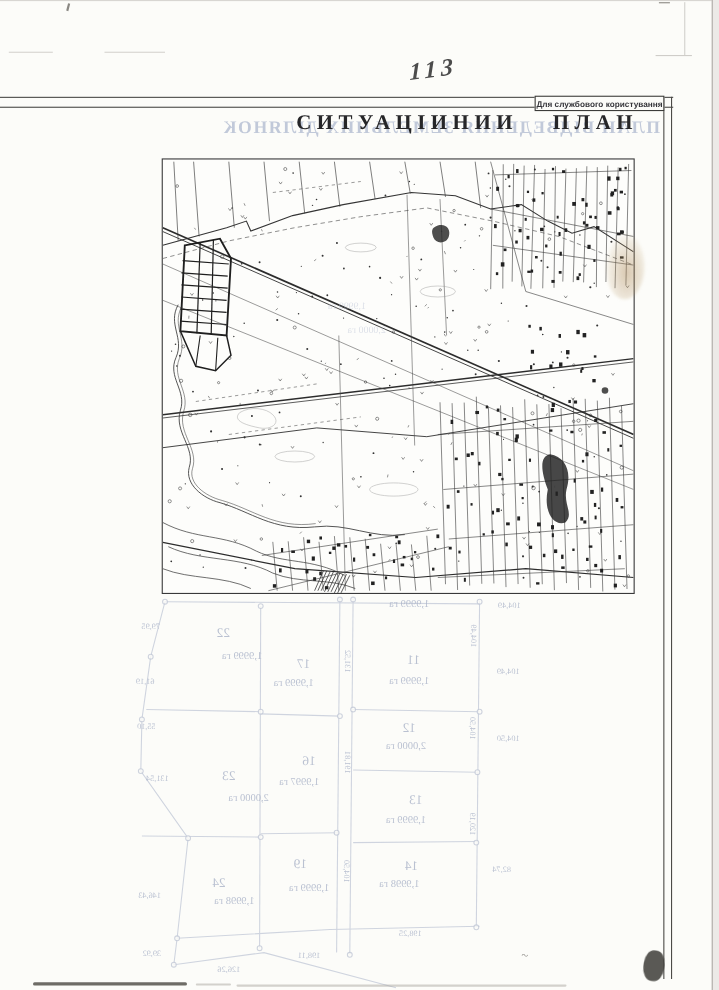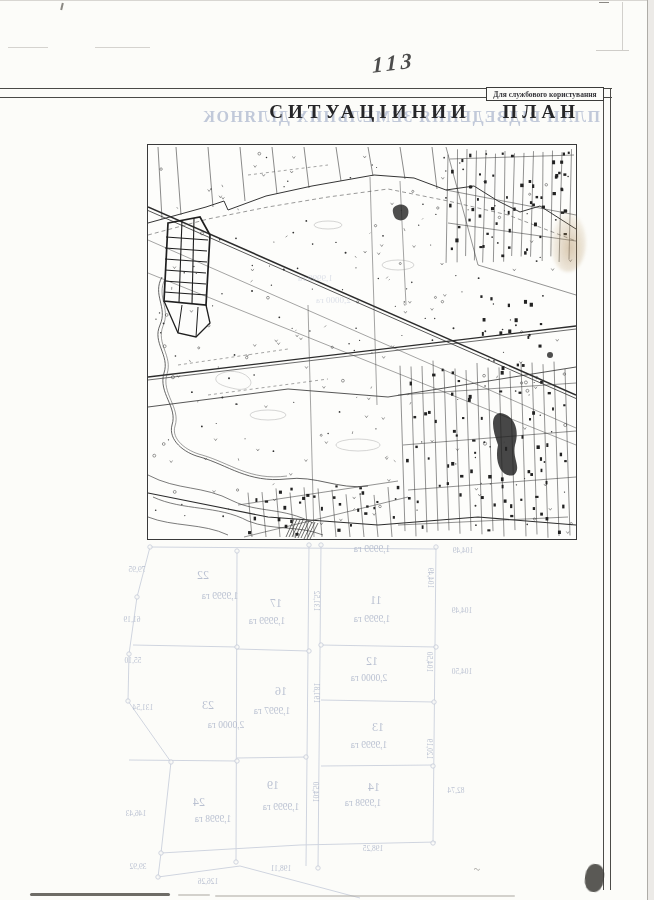--- a/index.html
+++ b/index.html
@@ -19,21 +19,21 @@
   .bottom-smudge.light{background:#a9a6a0;opacity:.5;height:2px;}
   .frame-blob{position:absolute;left:585px;top:864px;width:19px;height:28px;background:#3e3d39;
               border-radius:45%;transform:rotate(7deg);opacity:.85;filter:blur(.6px);}
   .squiggle{position:absolute;color:#8e8c88;font-size:11px;transform:rotate(12deg);}
   
   .topline{position:absolute;left:0;width:612px;height:1px;background:#4a4a47;}
   .pageno{position:absolute;left:372px;top:50px;color:#4c4c4c;font-size:22px;font-style:italic;
           letter-spacing:4px;transform:rotate(-7deg) skewX(-6deg);font-weight:bold;}
   .classbox{position:absolute;left:486px;top:87px;width:116px;height:12px;border:1px solid #3c3c3a;
             background:#fcfcf9;display:flex;align-items:center;justify-content:center;
-            font-family:Liberation Serif, serif;font-size:7.5px;font-weight:bold;color:#35353a;}
+            font-family:Liberation Sans, sans-serif;font-size:7.5px;font-weight:bold;color:#35353a;}
   .title{position:absolute;left:180px;top:101px;width:400px;text-align:right;color:#262628;
          font-size:19px;font-weight:bold;letter-spacing:5px;word-spacing:22px;}
   .frame-v{position:absolute;top:88px;width:1px;height:802px;background:#4c4b48;}
   
   .bleed-title{position:absolute;left:0;top:108px;width:600px;transform:scaleX(-1);
                font-size:16px;font-weight:bold;letter-spacing:1.5px;color:rgba(144,159,192,.55);
                filter:blur(.4px);white-space:nowrap;}
   .bleed-svg{position:absolute;left:0;top:0;width:654px;height:900px;}
   .bleed-svg text{fill:#aab3c8;opacity:.8;}
   .map-bleed{position:absolute;transform:scaleX(-1);color:#b6bed2;opacity:.45;font-size:9px;white-space:nowrap;}

